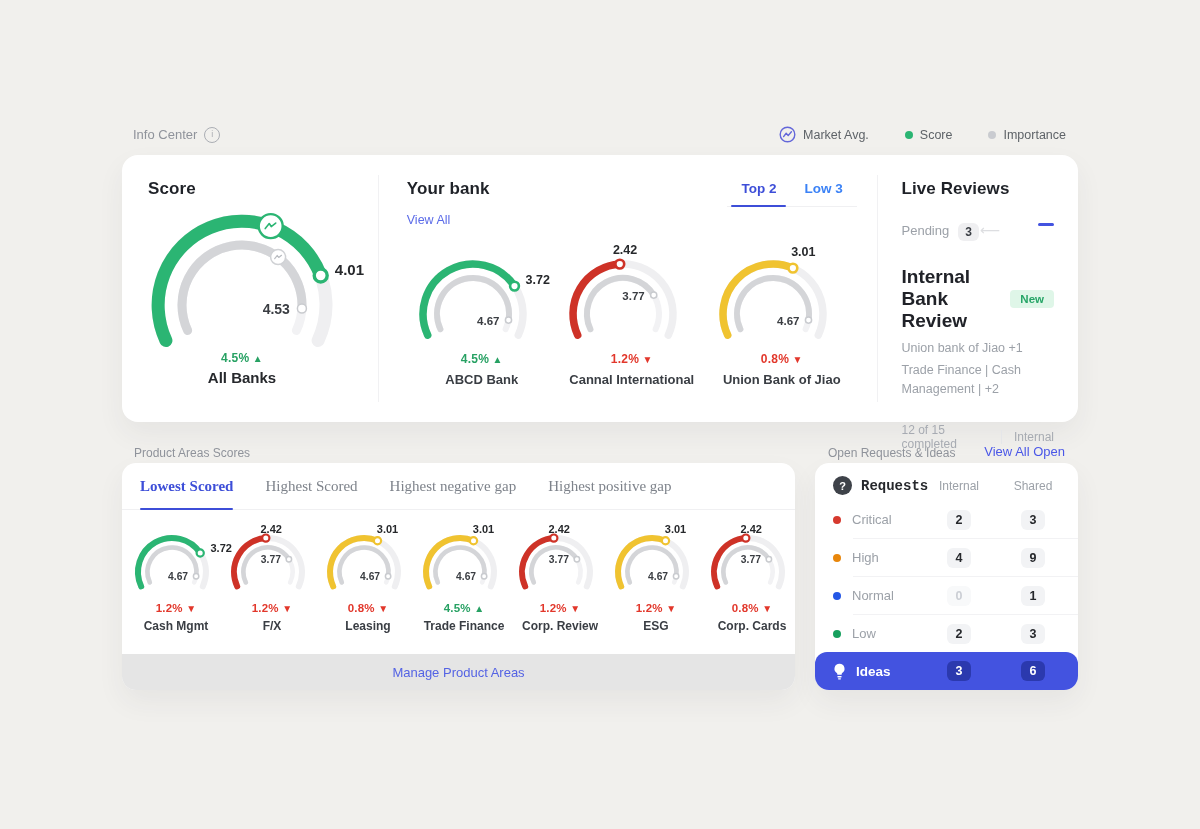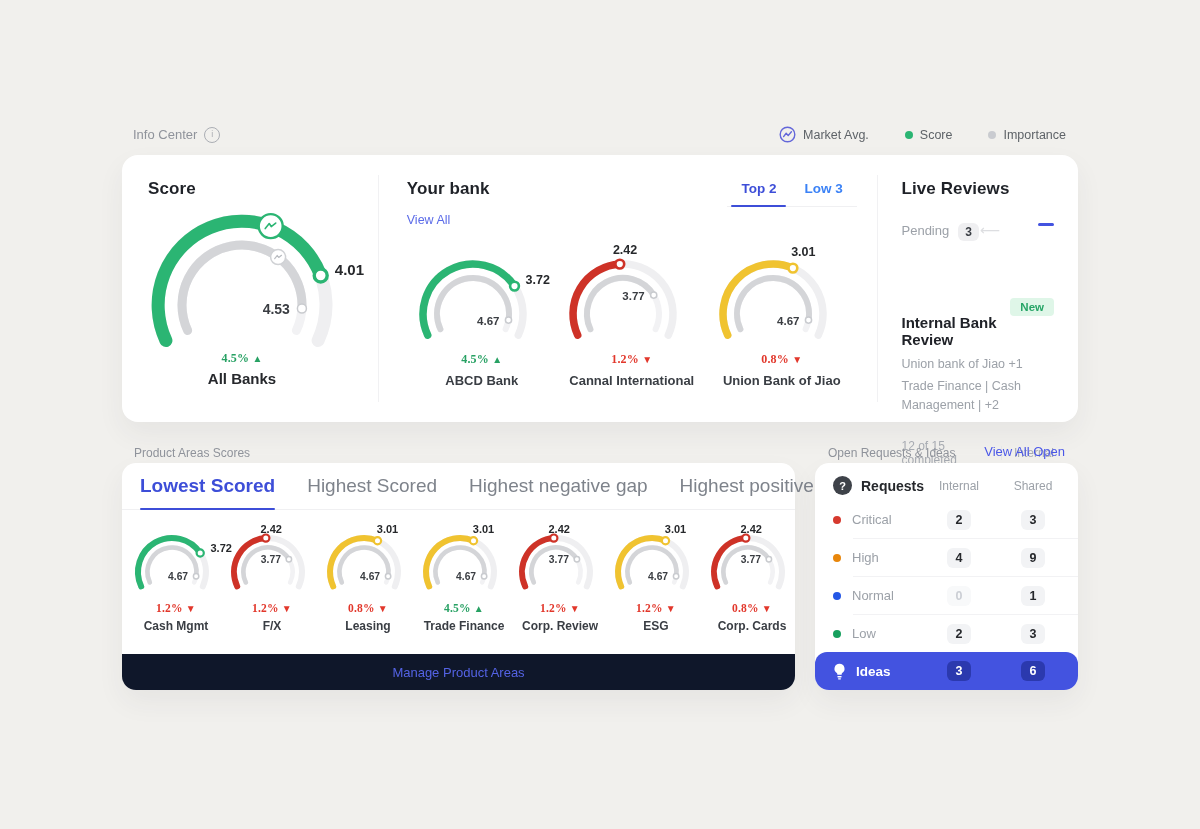--- a/index.html
+++ b/index.html
@@ -21,21 +21,21 @@
   .legend{display:flex;align-items:center;gap:36px;}
   .leg{display:flex;align-items:center;gap:7px;font-size:12.5px;color:#5E6368;}
   .dot{width:8px;height:8px;border-radius:50%;}
 
   
   .top-card{left:122px;top:155px;width:956px;height:267px;display:flex;}
   .vdiv{width:1px;background:#F1F1F3;margin:20px 0;}
   .score-col{width:277px;padding:24px 0 0 26px;box-sizing:border-box;}
   .big-gauge-wrap{margin:10px 0 0 -10px;}
   .big-meta{width:208px;margin-left:-10px;text-align:center;margin-top:0;}
-  .chg{font-size:12px;font-weight:700;letter-spacing:.2px;font-family:Liberation Serif, serif;}
+  .chg{font-size:12px;font-weight:700;letter-spacing:.2px;}
   .chg.up{color:#27A163;} .chg.down{color:#E2372B;}
   .chg .arr{font-size:10px;}
   .all-banks{font-size:15px;font-weight:700;color:#26282C;margin-top:4px;}
 
   .banks-col{flex:1;padding:24px 20px 0 28px;position:relative;box-sizing:border-box;}
   .banks-head{display:flex;justify-content:space-between;align-items:flex-start;}
   .b-tabs{display:flex;border-bottom:1px solid #F0F0F2;margin-top:-2px;}
   .b-tab{padding:4px 14px 10px;font-size:13.5px;color:#3b82f6;cursor:pointer;position:relative;font-weight:bold;}
   .b-tab.active{color:#3D4ED8;font-weight:700;}
   .b-tab.active::after{content:"";position:absolute;left:4px;right:4px;bottom:-1px;height:2.5px;background:#3D4ED8;border-radius:2px;}
@@ -47,50 +47,50 @@
 
   .reviews-col{width:252px;padding:24px 24px 16px;box-sizing:border-box;display:flex;flex-direction:column;}
   .rv-div{height:1px;background:#F0F0F2;margin:13px 0 0;}
   .pending-row{display:flex;align-items:flex-start;margin-top:11px;}
   .pending-lab{font-size:13px;color:#9CA1A8;}
   .pending-badge{margin-left:9px;background:#EFEFF1;border-radius:6px;padding:2px 7px;font-size:12px;font-weight:700;color:#3A3E44;}
   .pg-arrow{margin-left:auto;color:#DDDEE1;font-size:14px;cursor:pointer;line-height:1;}
   .pg-dash{margin-left:38px;width:16px;height:3px;border-radius:2px;background:#4353E0;cursor:pointer;}
   .review-block{margin-top:12px;}
   .review-title-row{display:flex;align-items:center;justify-content:space-between;}
-  .review-title{font-size:15px;font-weight:700;color:#202228;margin-top:48px;}
+  .review-title{font-size:19px;font-weight:700;color:#202228;}
   .new-badge{background:#DFF6E8;color:#27A567;font-size:11.5px;font-weight:700;padding:3px 10px;border-radius:4px;}
   .review-sub{font-size:12.5px;color:#9CA1A8;margin-top:7px;line-height:1.5;}
   .review-sub + .review-sub{margin-top:3px;}
   .reply-btn{margin-top:14px;width:100%;height:38px;border:none;border-radius:19px;background:#EEF0FC;color:#4353DC;font-size:13px;font-weight:600;font-family:inherit;display:flex;align-items:center;justify-content:center;gap:8px;cursor:pointer;}
   .rv-spacer{flex:1;}
   .rv-footer{display:flex;align-items:center;gap:12px;font-size:12px;color:#A7ABB2;margin-top:12px;}
   .rv-footer .sep{width:1px;height:14px;background:#E5E6E9;}
 
   
   .sec-label{position:absolute;font-size:12px;color:#8F939B;}
   .view-all-open{position:absolute;right:135px;top:444px;font-size:13px;color:#4A57E8;margin-left:44px;}
 
   
   .products-card{left:122px;top:463px;width:673px;height:227px;border-radius:14px;}
   .p-tabs{display:flex;gap:32px;padding:0 18px;height:46px;align-items:stretch;border-bottom:1px solid #F0F0F2;}
-  .p-tab{font-size:19px;color:#7E838B;font-weight:500;display:flex;align-items:center;cursor:pointer;position:relative;white-space:nowrap;}
+  .p-tab{font-size:15px;color:#7E838B;font-weight:500;display:flex;align-items:center;cursor:pointer;position:relative;white-space:nowrap;font-family:Liberation Serif, serif;}
   .p-tab.active{color:#3D4ED8;font-weight:700;}
   .p-tab.active::after{content:"";position:absolute;left:0;right:0;bottom:-1px;height:2.5px;background:#3D4ED8;border-radius:2px;}
   .products-row{display:flex;padding:12px 6px 0;}
   .products-row .chg{font-size:11.5px;margin-top:8px;}
   .products-row .g-name{font-size:12px;margin-top:5px;}
-  .p-footer{position:absolute;left:0;right:0;bottom:0;height:36px;background:#0f172a;border-radius:0 0 14px 14px;display:flex;align-items:center;justify-content:center;cursor:pointer;}
+  .p-footer{position:absolute;left:0;right:0;bottom:0;height:36px;background:#e5e5e5;border-radius:0 0 14px 14px;display:flex;align-items:center;justify-content:center;cursor:pointer;}
   .p-footer a{font-size:13px;color:#5463E4;}
 
   
   .requests-card{left:815px;top:463px;width:263px;height:227px;border-radius:14px;}
   .rq-head{display:flex;align-items:center;padding:13px 0 6px 18px;}
   .rq-icon{width:19px;height:19px;border-radius:50%;background:#3E4249;color:#fff;font-size:11px;font-weight:700;display:flex;align-items:center;justify-content:center;}
-  .rq-title{font-size:14px;font-weight:700;color:#26282C;margin-left:9px;flex:1;}
+  .rq-title{font-size:14px;font-weight:700;color:#26282C;margin-left:9px;flex:1;font-family:Liberation Mono, monospace;}
   .rq-col{font-size:12px;color:#9CA1A8;text-align:center;}
   .col-internal{width:58px;} .col-shared{width:90px;}
   .rq-row{display:flex;align-items:center;height:37px;padding-left:18px;cursor:pointer;}
   .rq-sep{height:1px;background:#F2F2F4;margin-left:38px;}
   .rq-dot{width:8px;height:8px;border-radius:50%;flex:none;}
   .rq-label{font-size:13px;color:#9CA1A8;margin-left:11px;flex:1;}
   .rq-cell{text-align:center;}
   .badge{display:inline-block;min-width:12px;padding:3px 6px;border-radius:6px;background:#F2F3F5;color:#26282C;font-size:12.5px;font-weight:700;}
   .badge.muted{background:#F8F9FA;color:#CBCED4;}
   .ideas-bar{position:absolute;left:0;right:0;bottom:0;height:38px;background:#4353E0;border-radius:12px 12px 14px 14px;display:flex;align-items:center;padding-left:18px;box-sizing:border-box;cursor:pointer;}

